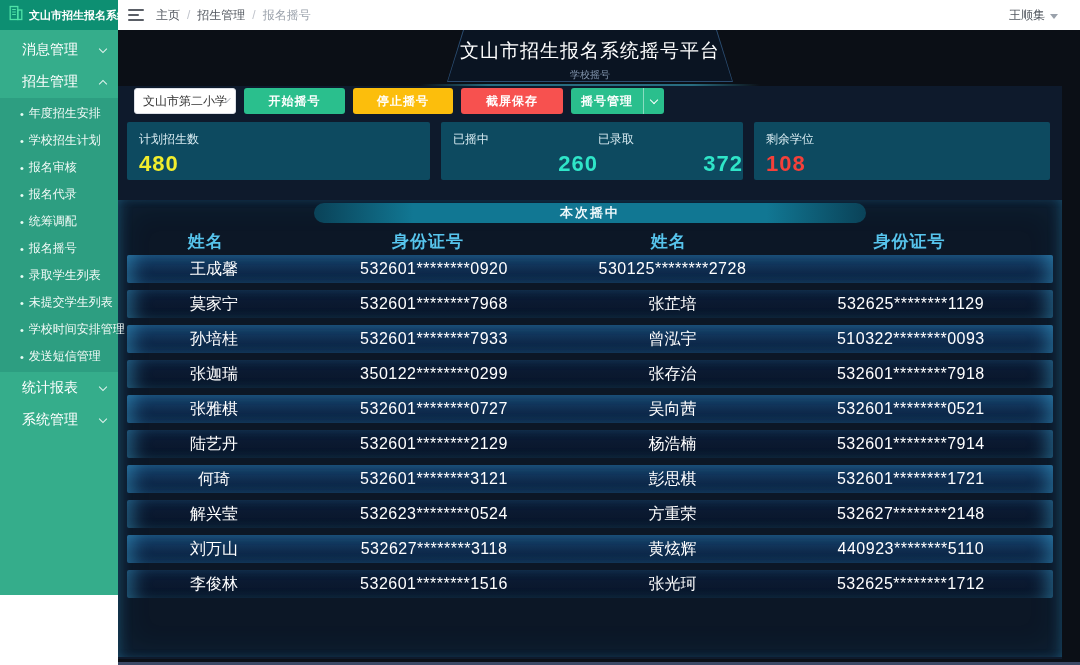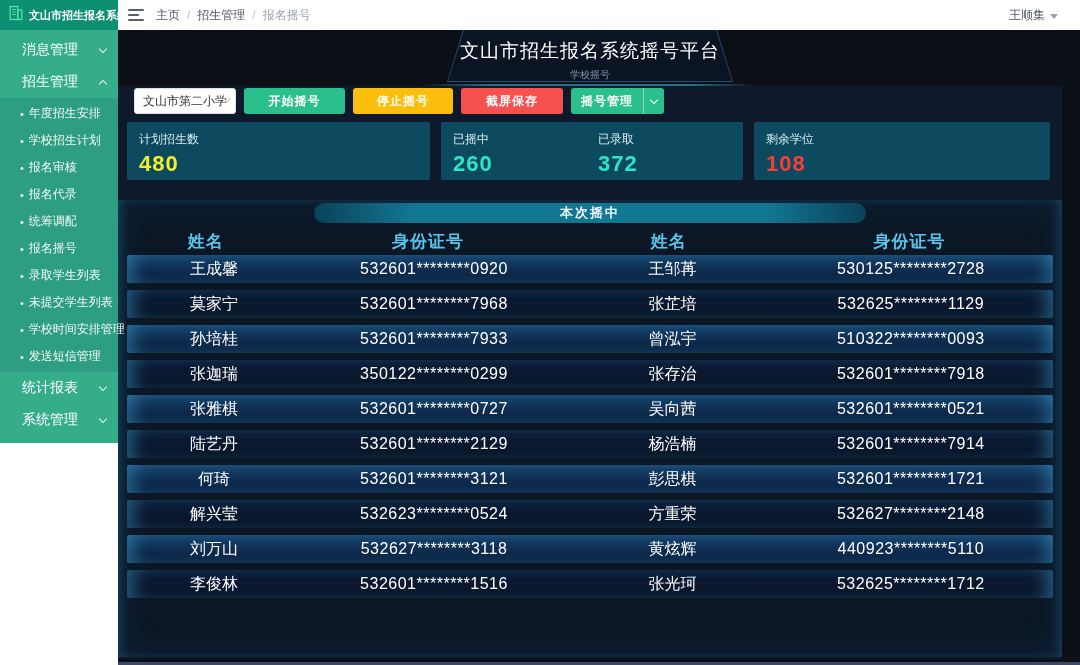--- a/index.html
+++ b/index.html
@@ -5,21 +5,21 @@
   * { margin:0; padding:0; box-sizing:border-box; }
   html,body { background:#222; }
   .app {
     position:relative; width:1080px; height:665px; overflow:hidden;
     font-family:"Liberation Sans","DejaVu Sans",sans-serif;
     background:#0c111b;
   }
 
   
   .sidebar { position:absolute; left:0; top:0; width:118px; height:665px; background:#ffffff; z-index:5; }
-  .sidebar-green { position:absolute; left:0; top:0; width:118px; height:443px; background:#35ad8b; }
+  .sidebar-green { position:absolute; left:0; top:0; width:118px; height:595px; background:#35ad8b; }
   .logo-bar { height:30px; background:#0d8f72; display:flex; align-items:center; padding-left:8px; gap:5px; }
   .logo-title { color:#fff; font-size:11px; font-weight:bold; letter-spacing:0; white-space:nowrap; }
   .menu { padding-top:4px; }
   .group-item { height:32px; display:flex; align-items:center; padding:0 12px 0 22px; color:#fff; font-size:14px; cursor:pointer; }
   .group-item .lbl { flex:1; }
   .chev { width:6px; height:6px; border-right:1.5px solid rgba(255,255,255,.85); border-bottom:1.5px solid rgba(255,255,255,.85); transform:rotate(45deg); margin-top:-3px; }
   .chev.up { transform:rotate(-135deg); margin-top:3px; }
   .submenu { background:#2d9e81; padding:2px 0; }
   .sub-item { height:27px; display:flex; align-items:center; padding-left:20px; color:#f2faf7; font-size:12px; cursor:pointer; white-space:nowrap; }
   .sub-item::before { content:"•"; color:#eafff6; margin-right:5px; font-size:11px; }
@@ -65,21 +65,21 @@
   .split .split-arrow { width:21px; border-left:1px solid rgba(255,255,255,.45); display:flex; align-items:center; justify-content:center; }
   .split .chev-w { width:6px; height:6px; border-right:1.5px solid #fff; border-bottom:1.5px solid #fff; transform:rotate(45deg); margin-top:-3px; }
 
   
   .stats { position:absolute; top:92px; left:9px; width:923px; display:flex; gap:11px; }
   .card { height:58px; background:#0d4a60; border-radius:2px; display:flex; padding:9px 0 0 12px; }
   .card-1 { width:303px; } .card-2 { width:302px; } .card-3 { flex:1; }
   .stat { width:150px; }
   .stat-label { font-size:12px; color:#d9ecf2; }
   .stat-value { margin-top:3px; font-size:22px; font-weight:bold; letter-spacing:1px; }
-  .v-yellow { color:#f2ee2d; } .v-cyan { color:#2fe5c8; } .v-red { color:#f5403a; }
+  .v-yellow { color:#f2ee2d; } .v-cyan { color:#2fe5c8;text-align:right; } .v-red { color:#f5403a; }
 
   
   .panel { position:absolute; top:170px; left:0; width:944px; height:457px; background:#0c1726;
     box-shadow:inset 0 0 34px rgba(30,130,185,.14), inset 7px 0 14px -7px rgba(60,170,220,.35), inset -7px 0 14px -7px rgba(60,170,220,.35); }
   .pill { position:absolute; top:3px; left:50%; transform:translateX(-50%); width:552px; height:20px; border-radius:10px;
     background:linear-gradient(90deg,#0a4258,#117793 18%,#117793 82%,#0a4258);
     color:#eef8fb; font-size:13px; font-weight:bold; text-align:center; line-height:20px; letter-spacing:2px; }
   .thead { position:absolute; top:30px; left:9px; width:926px; display:grid; grid-template-columns:17% 31% 21% 31%; }
   .th { text-align:center; color:#57c4ec; font-size:17px; font-weight:bold; letter-spacing:1px; }
   .rows { position:absolute; top:55px; left:9px; width:926px; }
@@ -214,21 +214,20 @@
       <div class="thead">
         <div class="th">姓名</div>
         <div class="th">身份证号</div>
         <div class="th">姓名</div>
         <div class="th">身份证号</div>
       </div>
       <div class="rows">
         <div class="row odd">
           <div class="td">王成馨</div>
           <div class="td id">532601********0920</div>
-          <div class="td">王邹苒</div>
           <div class="td id">530125********2728</div>
         </div>
         <div class="row even">
           <div class="td">莫家宁</div>
           <div class="td id">532601********7968</div>
           <div class="td">张芷培</div>
           <div class="td id">532625********1129</div>
         </div>
         <div class="row odd">
           <div class="td">孙培桂</div>

